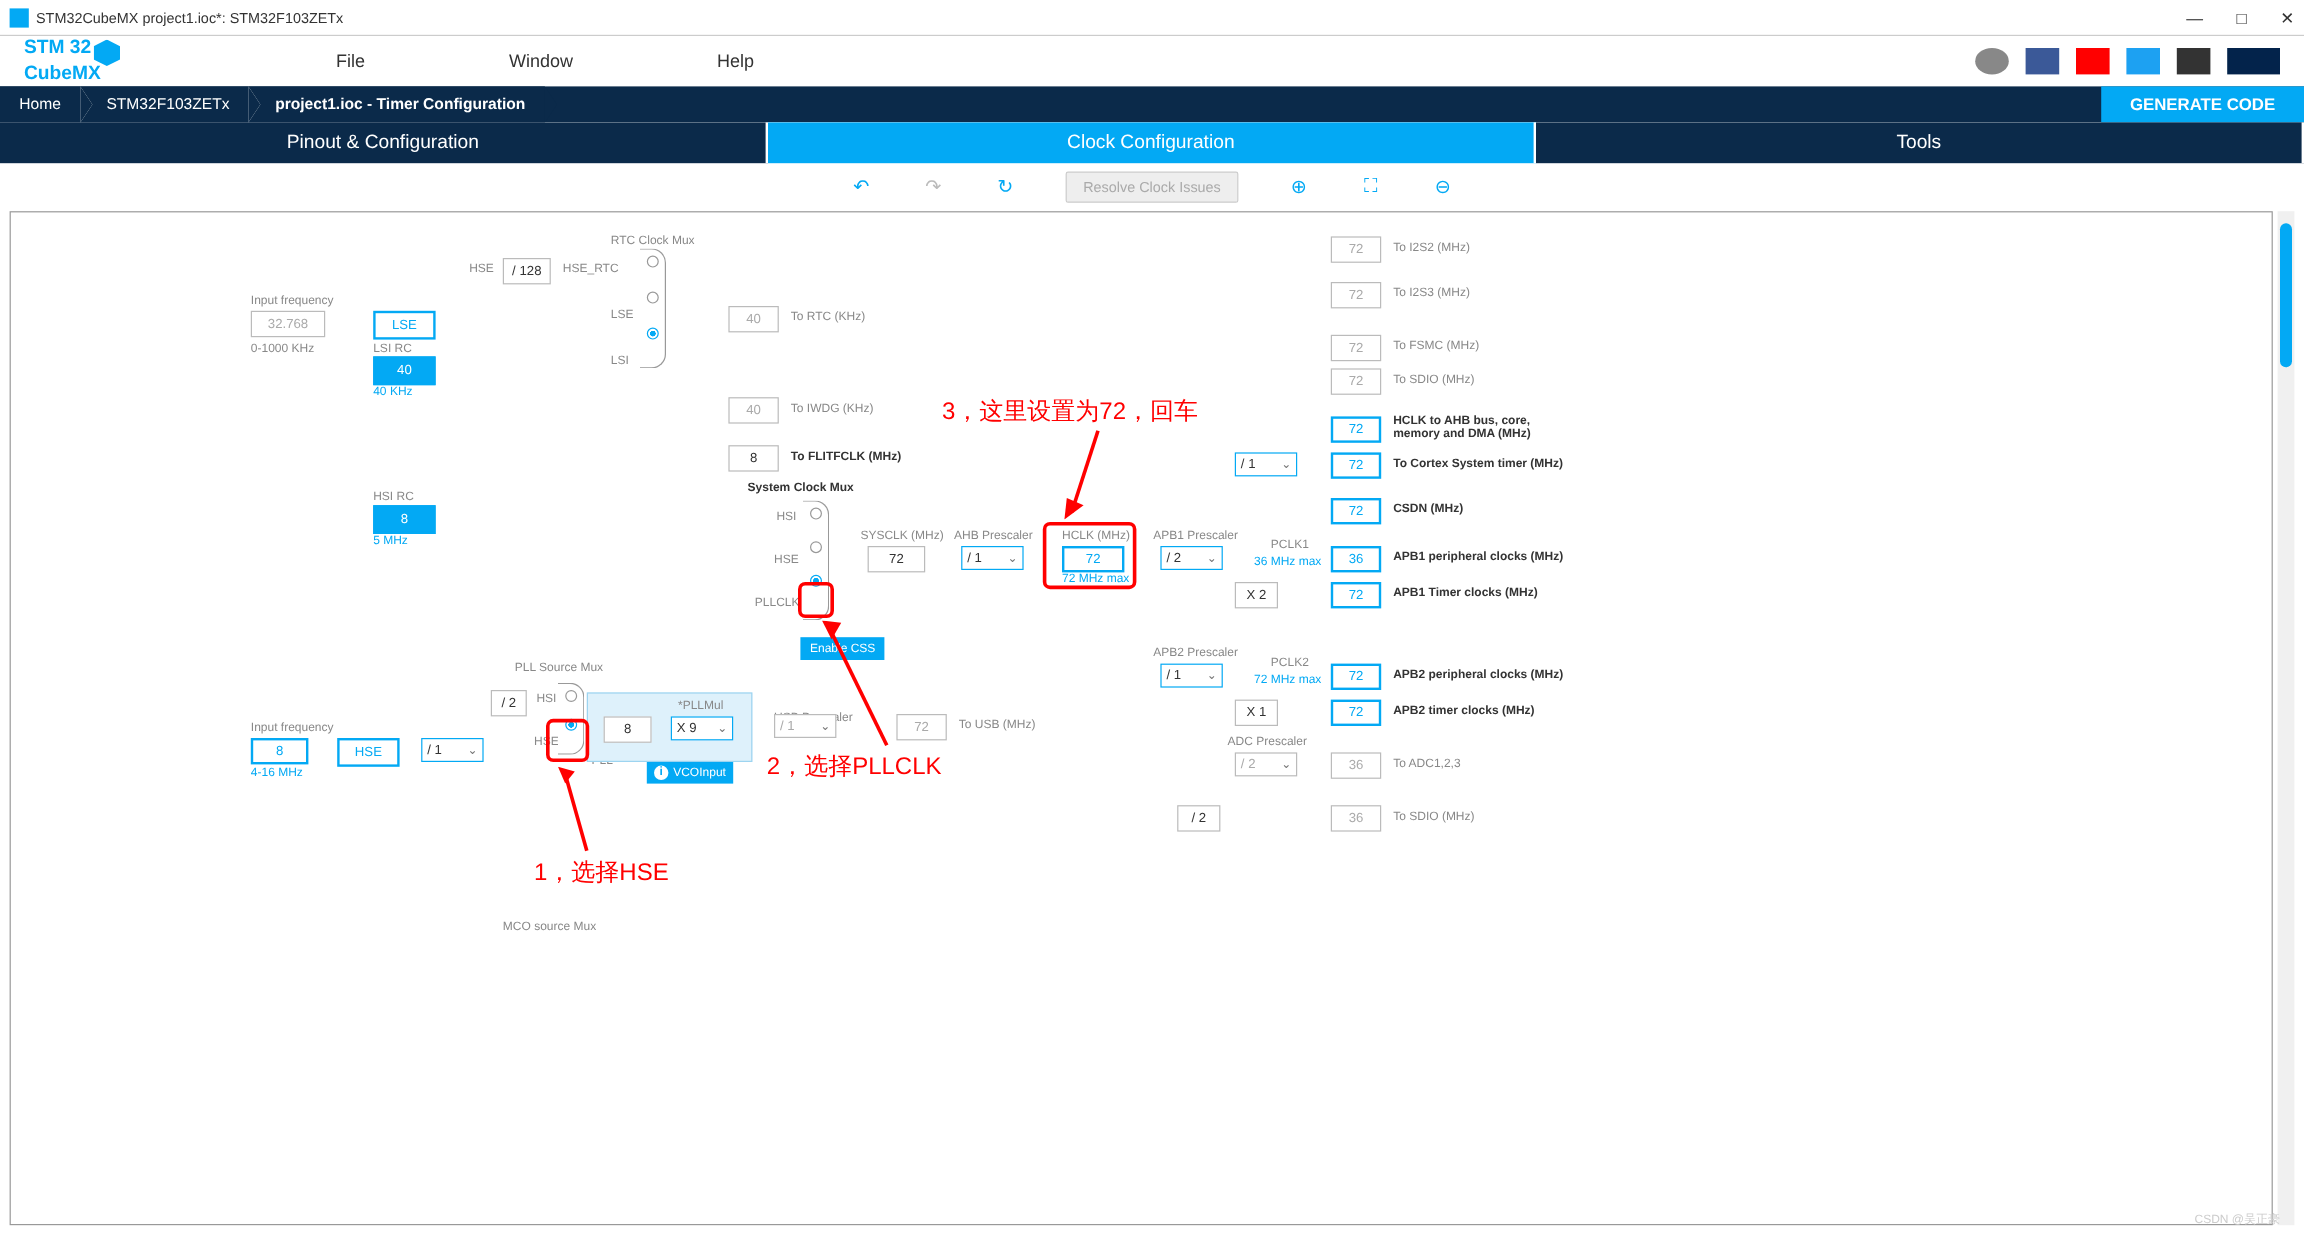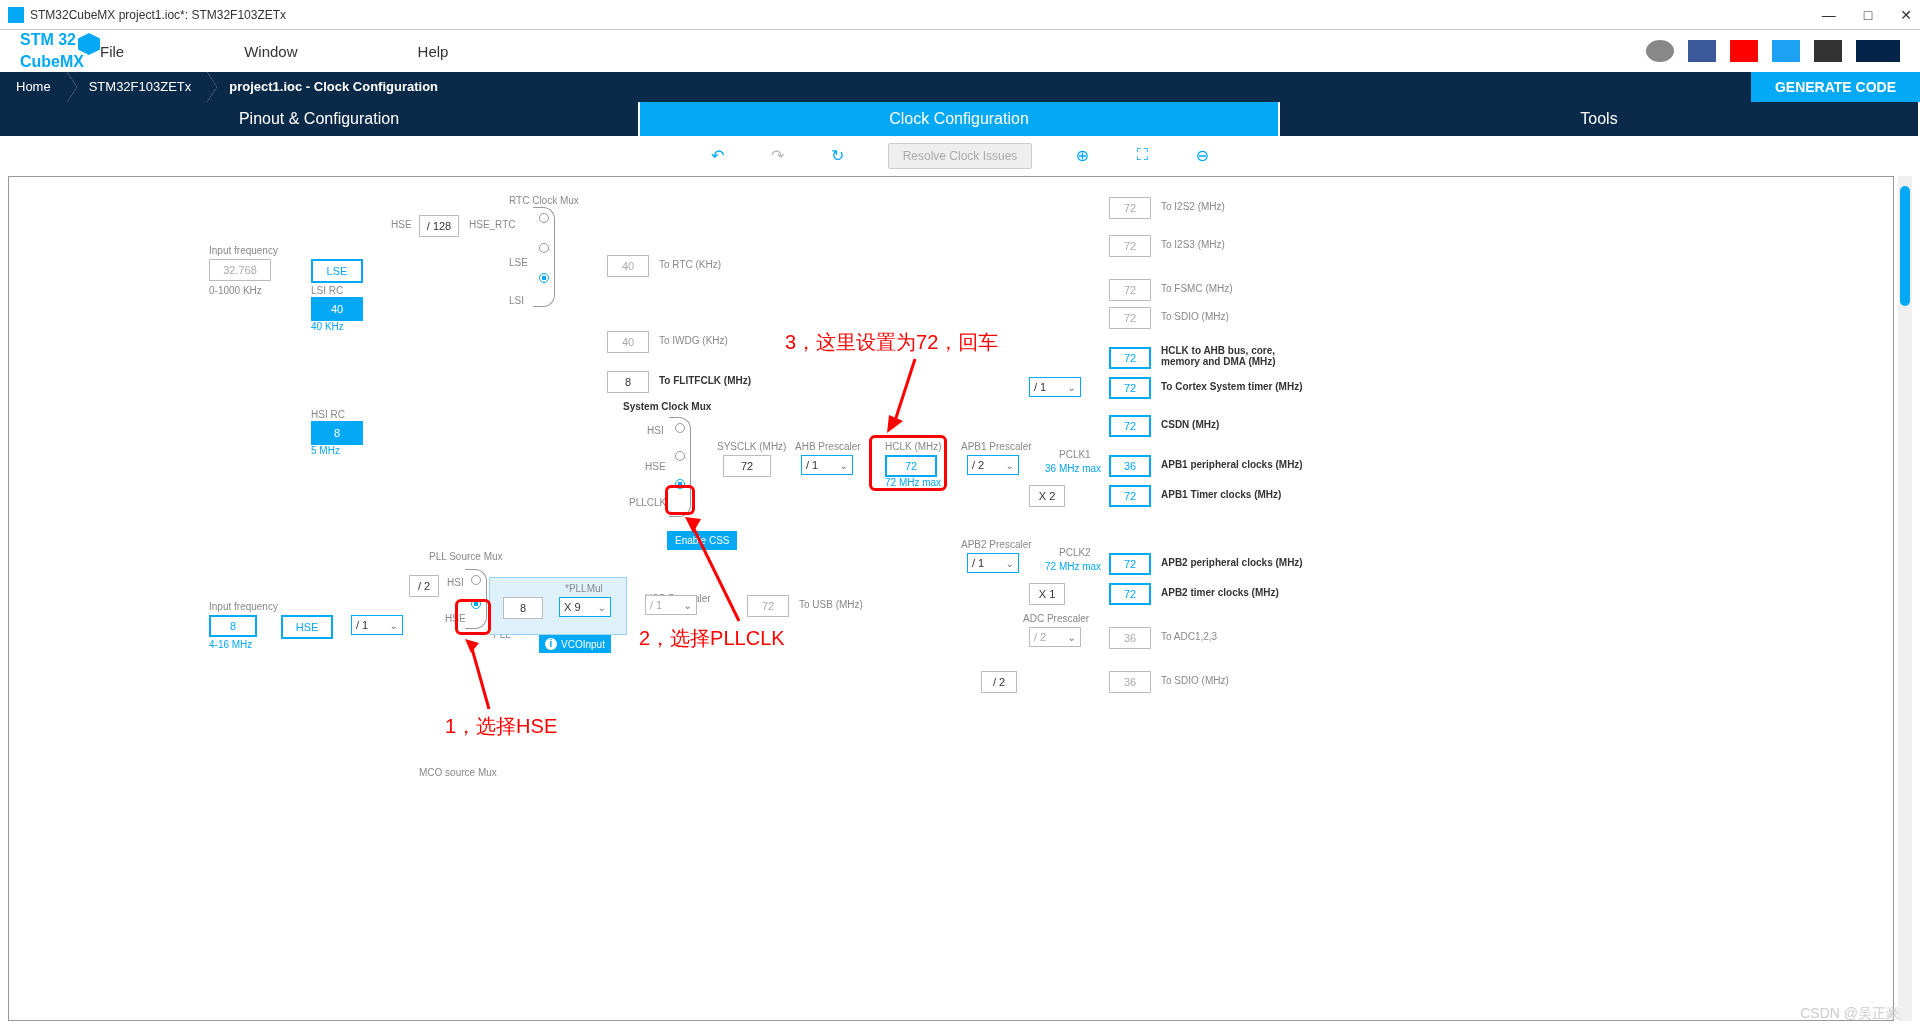--- a/index.html
+++ b/index.html
@@ -3,21 +3,21 @@
 <meta charset="utf-8">
 <style>
 * { margin:0; padding:0; box-sizing:border-box; font-family:Arial,Helvetica,sans-serif; }
 body { background:#fff; width:1920px; height:1029px; overflow:hidden; position:relative; }
 .titlebar { height:30px; background:#fff; border-bottom:1px solid #ccc; display:flex; align-items:center; padding:0 8px; font-size:12px; color:#333; }
 .titlebar .icon { width:16px; height:16px; background:#03A9F4; margin-right:6px; }
 .titlebar .wbtns { margin-left:auto; display:flex; gap:28px; font-size:14px; color:#333; }
 .logobar { height:42px; display:flex; align-items:center; padding:0 20px; }
 .logo { color:#03A9F4; font-size:16px; font-weight:bold; line-height:14px; }
 .logo .cube { display:inline-block; width:22px; height:22px; background:#03A9F4; clip-path:polygon(50% 0,100% 25%,100% 75%,50% 100%,0 75%,0 25%); margin-left:2px; vertical-align:top; }
-.menubar { display:flex; gap:120px; font-size:15px; color:#333; }
+.menubar { display:flex; gap:120px; margin-left:180px; font-size:15px; color:#333; }
 .rightlogos { margin-left:auto; display:flex; gap:14px; align-items:center; }
 .rightlogos span { width:28px; height:22px; display:inline-block; background:#555; }
 .rightlogos .fb{background:#3b5998}.rightlogos .yt{background:#ff0000}.rightlogos .tw{background:#1da1f2}.rightlogos .cm{background:#333}.rightlogos .st{background:#03234b}
 .breadcrumb { height:30px; background:#0b2a4a; display:flex; align-items:center; color:#fff; font-size:13px; }
 .crumb { padding:0 16px; height:30px; line-height:30px; position:relative; background:#0b2a4a; }
 .crumb:after { content:""; position:absolute; right:-10px; top:0; border-top:15px solid transparent; border-bottom:15px solid transparent; border-left:10px solid #0b2a4a; z-index:1; }
 .crumb.sep:before { content:""; position:absolute; left:0; top:0; border-top:15px solid transparent; border-bottom:15px solid transparent; border-left:10px solid #fff; }
 .genbtn { margin-left:auto; background:#03A9F4; height:30px; padding:0 24px; line-height:30px; font-weight:bold; font-size:14px; }
 .tabs { height:34px; display:flex; background:#fff; }
 .tab { flex:1; background:#0b2a4a; color:#fff; text-align:center; line-height:34px; font-size:16px; border-right:2px solid #fff; }
@@ -41,21 +41,21 @@
 .selbox:after { content:"⌄"; color:#777; font-size:10px; }
 .mux { width:22px; background:#fff; border:1px solid #999; border-left:none; border-radius:0 12px 12px 0; }
 .radio { width:10px; height:10px; border:1px solid #999; border-radius:50%; margin:5px auto; }
 .radio.on { border-color:#03A9F4; background:radial-gradient(#03A9F4 40%,#fff 45%); }
 .css-btn { background:#03A9F4; color:#fff; font-size:10px; padding:4px 8px; }
 .pllbox { background:#def1fb; border:1px solid #9dd4f0; }
 .info { background:#03A9F4; color:#fff; font-size:10px; padding:3px 6px; display:flex; align-items:center; gap:4px; }
 .redbox { position:absolute; border:3px solid #f00; border-radius:6px; pointer-events:none; }
 .redtxt { position:absolute; color:#f00; font-size:20px; pointer-events:none; }
 .arrow { position:absolute; pointer-events:none; }
-.watermark { position:absolute; right:20px; bottom:6px; font-size:14px; color:#ccc; }
+.watermark { position:absolute; right:20px; bottom:6px; font-size:10px; color:#ccc; }
 </style>
 </head>
 <body>
 
 <div class="titlebar">
   <span class="icon"></span>
   <span>STM32CubeMX project1.ioc*: STM32F103ZETx</span>
   <div class="wbtns">
     <span>—</span>
     <span>□</span>
@@ -76,21 +76,21 @@
     <span class="yt"></span>
     <span class="tw"></span>
     <span class="cm"></span>
     <span class="st" style="width:44px"></span>
   </div>
 </div>
 
 <div class="breadcrumb">
   <div class="crumb">Home</div>
   <div class="crumb sep" style="padding-left:22px">STM32F103ZETx</div>
-  <div class="crumb sep" style="padding-left:22px;font-weight:bold">project1.ioc - Clock Configuration</div>
+  <div class="crumb sep" style="padding-left:22px;font-weight:bold">project1.ioc - Timer Configuration</div>
   <div class="genbtn">GENERATE CODE</div>
 </div>
 
 <div class="tabs">
   <div class="tab">Pinout &amp; Configuration</div>
   <div class="tab active">Clock Configuration</div>
   <div class="tab">Tools</div>
 </div>
 
 <div class="toolbar">

